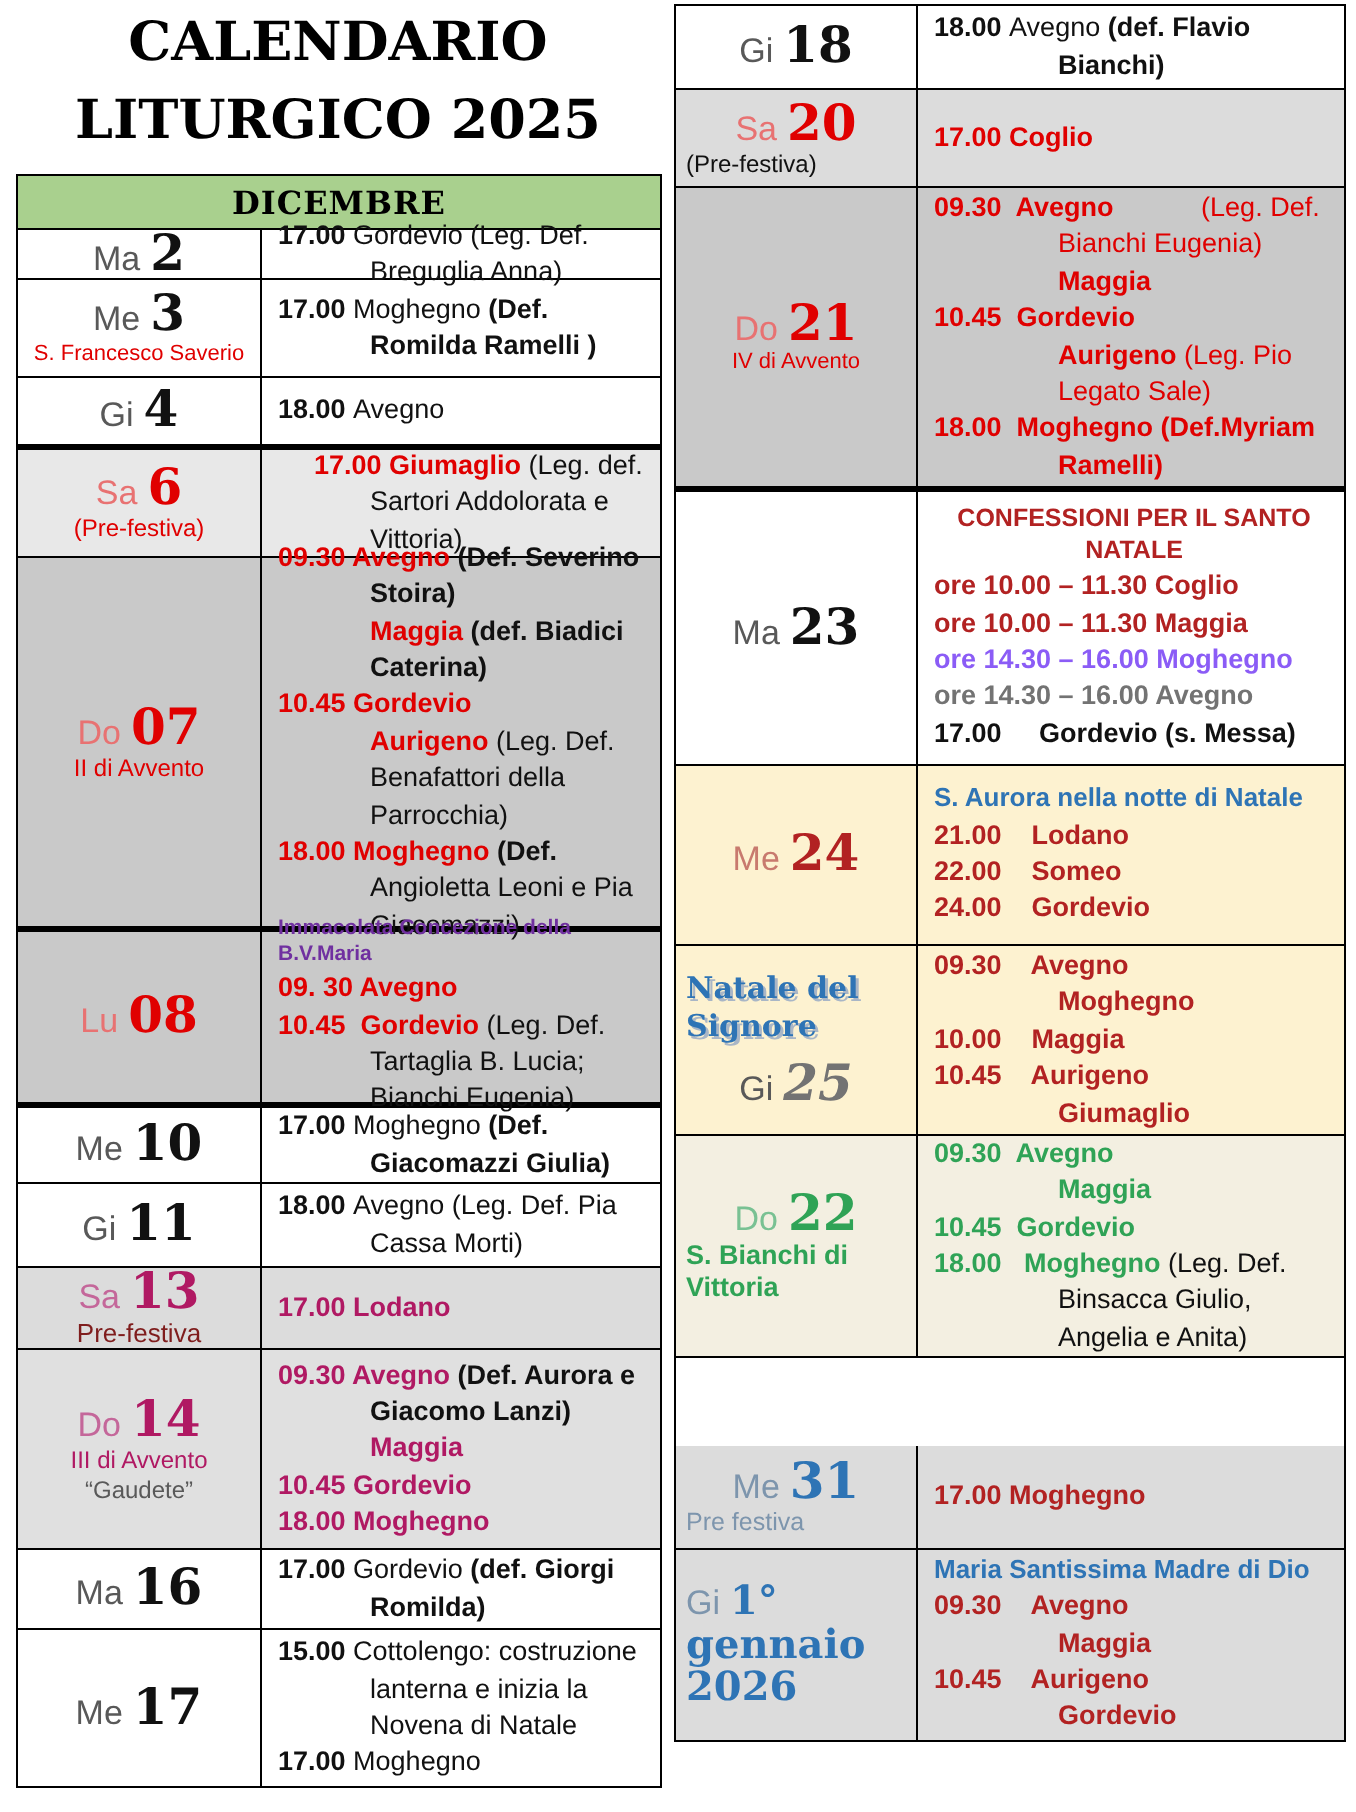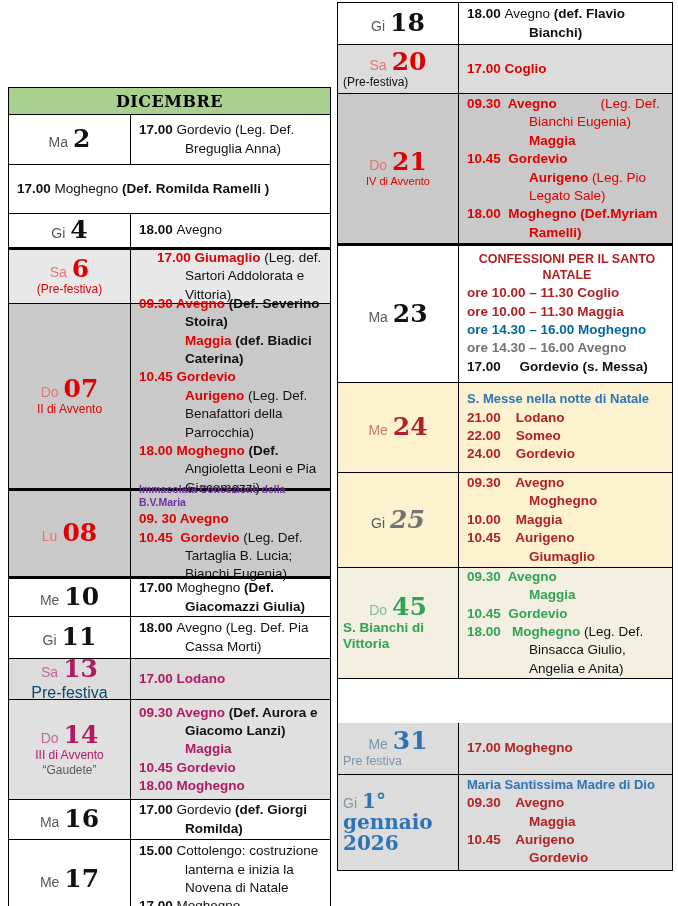--- a/index.html
+++ b/index.html
@@ -16,51 +16,59 @@
                 font-family:"DejaVu Serif","Liberation Serif",serif;font-weight:bold;
                 font-size:16px;color:#000;letter-spacing:.5px;}
   .row{display:flex;box-sizing:border-box;border-bottom:1px solid #000;background:#fff;}
   .row.thick{border-bottom-width:3px;}
   .row:last-child{border-bottom:none;}
   .day-cell{width:122px;min-width:122px;border-right:1px solid #000;box-sizing:border-box;
             display:flex;flex-direction:column;justify-content:center;align-items:center;
             text-align:center;padding:2px 5px;}
   .table-right .day-cell{width:121px;min-width:121px;}
   .day-line{line-height:1.05;}
-  .day-prefix{font-size:14px;margin-right:5px;}
+  .day-prefix{font-size:17px;margin-right:5px;}
   .day-num{font-family:"DejaVu Serif","Liberation Serif",serif;font-weight:bold;font-size:25px;}
   .day-sub{font-size:12px;line-height:1.2;width:100%;}
   .pre-label{width:100%;text-align:left;font-family:"DejaVu Serif","Liberation Serif",serif;
              font-weight:bold;font-size:15px;line-height:1.25;
              text-shadow:1.5px 1.5px 0 #a9b6c6;margin-bottom:6px;}
   .content-cell{flex:1;display:flex;flex-direction:column;justify-content:center;
                 box-sizing:border-box;padding:3px 5px 3px 8px;font-size:13.5px;line-height:1.36;}
   .cell-head{white-space:pre-wrap;line-height:1.25;margin-bottom:1px;}
   .ev{white-space:pre-wrap;padding-left:46px;text-indent:-46px;}
   .table-right .ev{padding-left:62px;text-indent:-62px;}
   .ev.ind2{text-indent:0;}
   .b{font-weight:bold;}
 </style>
 </head>
 <body>
 
 <div class="page">
+  <div class="title">
+    <div>CALENDARIO</div>
+    <div>LITURGICO 2025</div>
+  </div>
 
   <div class="cal-table table-left">
     <div class="month-header">DICEMBRE</div>
     <div id="left-rows">
-        <div class="row" style="height: 50px; background: rgb(255, 255, 255);">
+        <div class="row" style="height: 25px; background: rgb(255, 255, 255);">
           <div class="day-cell">
             <div class="day-line"><span class="day-prefix" style="color: rgb(89, 89, 89);">Ma</span><span class="day-num" style="color: rgb(17, 17, 17);">2</span></div>
           </div>
           <div class="content-cell">
             <div class="ev"><span class="b" style="color: rgb(17, 17, 17);">17.00 </span><span style="color: rgb(17, 17, 17);">Gordevio (Leg. Def. Breguglia Anna)</span></div>
           </div>
         </div>
         <div class="row" style="height: 49px; background: rgb(255, 255, 255);">
+          <div class="day-cell">
+            <div class="day-line"><span class="day-prefix" style="color: rgb(89, 89, 89);">Me</span><span class="day-num" style="color: rgb(17, 17, 17);">3</span></div>
+            <div class="day-sub" style="color: rgb(224, 0, 0); font-size: 11px;">S. Francesco Saverio</div>
+          </div>
           <div class="content-cell">
             <div class="ev"><span class="b" style="color: rgb(17, 17, 17);">17.00 </span><span style="color: rgb(17, 17, 17);">Moghegno </span><span class="b" style="color: rgb(17, 17, 17);">(Def. Romilda Ramelli )</span></div>
           </div>
         </div>
         <div class="row thick" style="height: 36px; background: rgb(255, 255, 255);">
           <div class="day-cell">
             <div class="day-line"><span class="day-prefix" style="color: rgb(89, 89, 89);">Gi</span><span class="day-num" style="color: rgb(17, 17, 17);">4</span></div>
           </div>
           <div class="content-cell">
             <div class="ev"><span class="b" style="color: rgb(17, 17, 17);">18.00 </span><span style="color: rgb(17, 17, 17);">Avegno</span></div>
@@ -110,21 +118,21 @@
           <div class="day-cell">
             <div class="day-line"><span class="day-prefix" style="color: rgb(89, 89, 89);">Gi</span><span class="day-num" style="color: rgb(17, 17, 17);">11</span></div>
           </div>
           <div class="content-cell">
             <div class="ev"><span class="b" style="color: rgb(17, 17, 17);">18.00 </span><span style="color: rgb(17, 17, 17);">Avegno </span><span style="color: rgb(17, 17, 17);">(Leg. Def. Pia Cassa Morti)</span></div>
           </div>
         </div>
         <div class="row" style="height: 41px; background: rgb(220, 220, 220);">
           <div class="day-cell">
             <div class="day-line"><span class="day-prefix" style="color: rgb(196, 103, 154);">Sa</span><span class="day-num" style="color: rgb(176, 25, 99);">13</span></div>
-            <div class="day-sub" style="color: #0c4a6e; font-size: 16px;">Pre-festiva</div>
+            <div class="day-sub" style="color: #7f1d1d; font-size: 13px;">Pre-festiva</div>
           </div>
           <div class="content-cell">
             <div class="ev"><span class="b" style="color: rgb(176, 25, 99);">17.00 Lodano</span></div>
           </div>
         </div>
         <div class="row" style="height: 100px; background: rgb(224, 224, 224);">
           <div class="day-cell">
             <div class="day-line"><span class="day-prefix" style="color: rgb(196, 103, 154);">Do</span><span class="day-num" style="color: rgb(176, 25, 99);">14</span></div>
             <div class="day-sub" style="color: rgb(176, 25, 99); font-size: 12px;">III di Avvento</div>
             <div class="day-sub" style="color: rgb(89, 89, 89); font-size: 12px;">“Gaudete”</div>
@@ -188,51 +196,52 @@
         </div>
       </div>
       <div class="row" style="height: 137px; background: rgb(255, 255, 255);">
         <div class="day-cell">
           <div class="day-line"><span class="day-prefix" style="color: rgb(89, 89, 89);">Ma</span><span class="day-num" style="color: rgb(17, 17, 17);">23</span></div>
         </div>
         <div class="content-cell">
           <div class="cell-head" style="color: rgb(178, 34, 34); font-size: 12.5px; font-weight: bold; text-align: center;">CONFESSIONI PER IL SANTO NATALE</div>
           <div class="ev"><span class="b" style="color: rgb(178, 34, 34);">ore 10.00 – 11.30 Coglio</span></div>
           <div class="ev"><span class="b" style="color: rgb(178, 34, 34);">ore 10.00 – 11.30 Maggia</span></div>
-          <div class="ev"><span class="b" style="color: #0369a1; text-align: center;">ore 14.30 – 16.00 Moghegno</span></div>
+          <div class="ev"><span class="b" style="color: #8b5cf6; text-align: center;">ore 14.30 – 16.00 Moghegno</span></div>
           <div class="ev"><span class="b" style="color: #737373;">ore 14.30 – 16.00 Avegno</span></div>
           <div class="ev"><span class="b" style="color: rgb(17, 17, 17);">17.00     </span><span class="b" style="color: rgb(17, 17, 17);">Gordevio (s. Messa)</span></div>
         </div>
       </div>
       <div class="row" style="height: 90px; background: rgb(253, 242, 208);">
         <div class="day-cell">
           <div class="day-line"><span class="day-prefix" style="color: rgb(200, 122, 110);">Me</span><span class="day-num" style="color: rgb(178, 34, 34);">24</span></div>
         </div>
         <div class="content-cell">
-          <div class="cell-head" style="color: rgb(46, 116, 181); font-size: 13px; font-weight: bold; text-align: left;">S. Messe nella notte di Natale</div>
+          <div class="cell-head" style="color: rgb(46, 116, 181); font-size: 13px; font-weight: bold; text-align: left;">S. Aurora nella notte di Natale</div>
           <div class="ev"><span class="b" style="color: rgb(178, 34, 34);">21.00    Lodano</span></div>
           <div class="ev"><span class="b" style="color: rgb(178, 34, 34);">22.00    Someo</span></div>
           <div class="ev"><span class="b" style="color: rgb(178, 34, 34);">24.00    Gordevio</span></div>
         </div>
       </div>
       <div class="row" style="height: 95px; background: rgb(253, 242, 208);">
         <div class="day-cell">
+          <div class="pre-label" style="color: rgb(46, 116, 181);">Natale del Signore</div>
           <div class="day-line"><span class="day-prefix" style="color: rgb(89, 89, 89);">Gi</span><span class="day-num" style="color: #737373; font-style: italic;">25</span></div>
         </div>
         <div class="content-cell">
           <div class="ev"><span class="b" style="color: rgb(178, 34, 34);">09.30    Avegno</span></div>
           <div class="ev ind2"><span class="b" style="color: rgb(178, 34, 34);">Moghegno</span></div>
           <div class="ev"><span class="b" style="color: rgb(178, 34, 34);">10.00    Maggia</span></div>
           <div class="ev"><span class="b" style="color: rgb(178, 34, 34);">10.45    Aurigeno</span></div>
           <div class="ev ind2"><span class="b" style="color: rgb(178, 34, 34);">Giumaglio</span></div>
         </div>
       </div>
       <div class="row" style="height: 111px; background: rgb(243, 239, 225);">
         <div class="day-cell">
-          <div class="day-line"><span class="day-prefix" style="color: rgb(121, 193, 147);">Do</span><span class="day-num" style="color: rgb(47, 163, 86);">45</span></div>
+          <div class="day-line"><span class="day-prefix" style="color: rgb(121, 193, 147);">Do</span><span class="day-num" style="color: rgb(47, 163, 86);">22</span></div>
           <div class="day-sub" style="color: rgb(47, 163, 86); font-size: 13.5px; font-weight: bold; text-align: left;">S. Bianchi di</div>
           <div class="day-sub" style="color: rgb(47, 163, 86); font-size: 13.5px; font-weight: bold; text-align: left;">Vittoria</div>
         </div>
         <div class="content-cell">
           <div class="ev"><span class="b" style="color: rgb(47, 163, 86);">09.30  Avegno</span></div>
           <div class="ev ind2"><span class="b" style="color: rgb(47, 163, 86);">Maggia</span></div>
           <div class="ev"><span class="b" style="color: rgb(47, 163, 86);">10.45  Gordevio</span></div>
           <div class="ev"><span class="b" style="color: rgb(47, 163, 86);">18.00   Moghegno </span><span style="color: rgb(17, 17, 17);">(Leg. Def. Binsacca Giulio, Angelia e Anita)</span></div>
         </div>
       </div>

